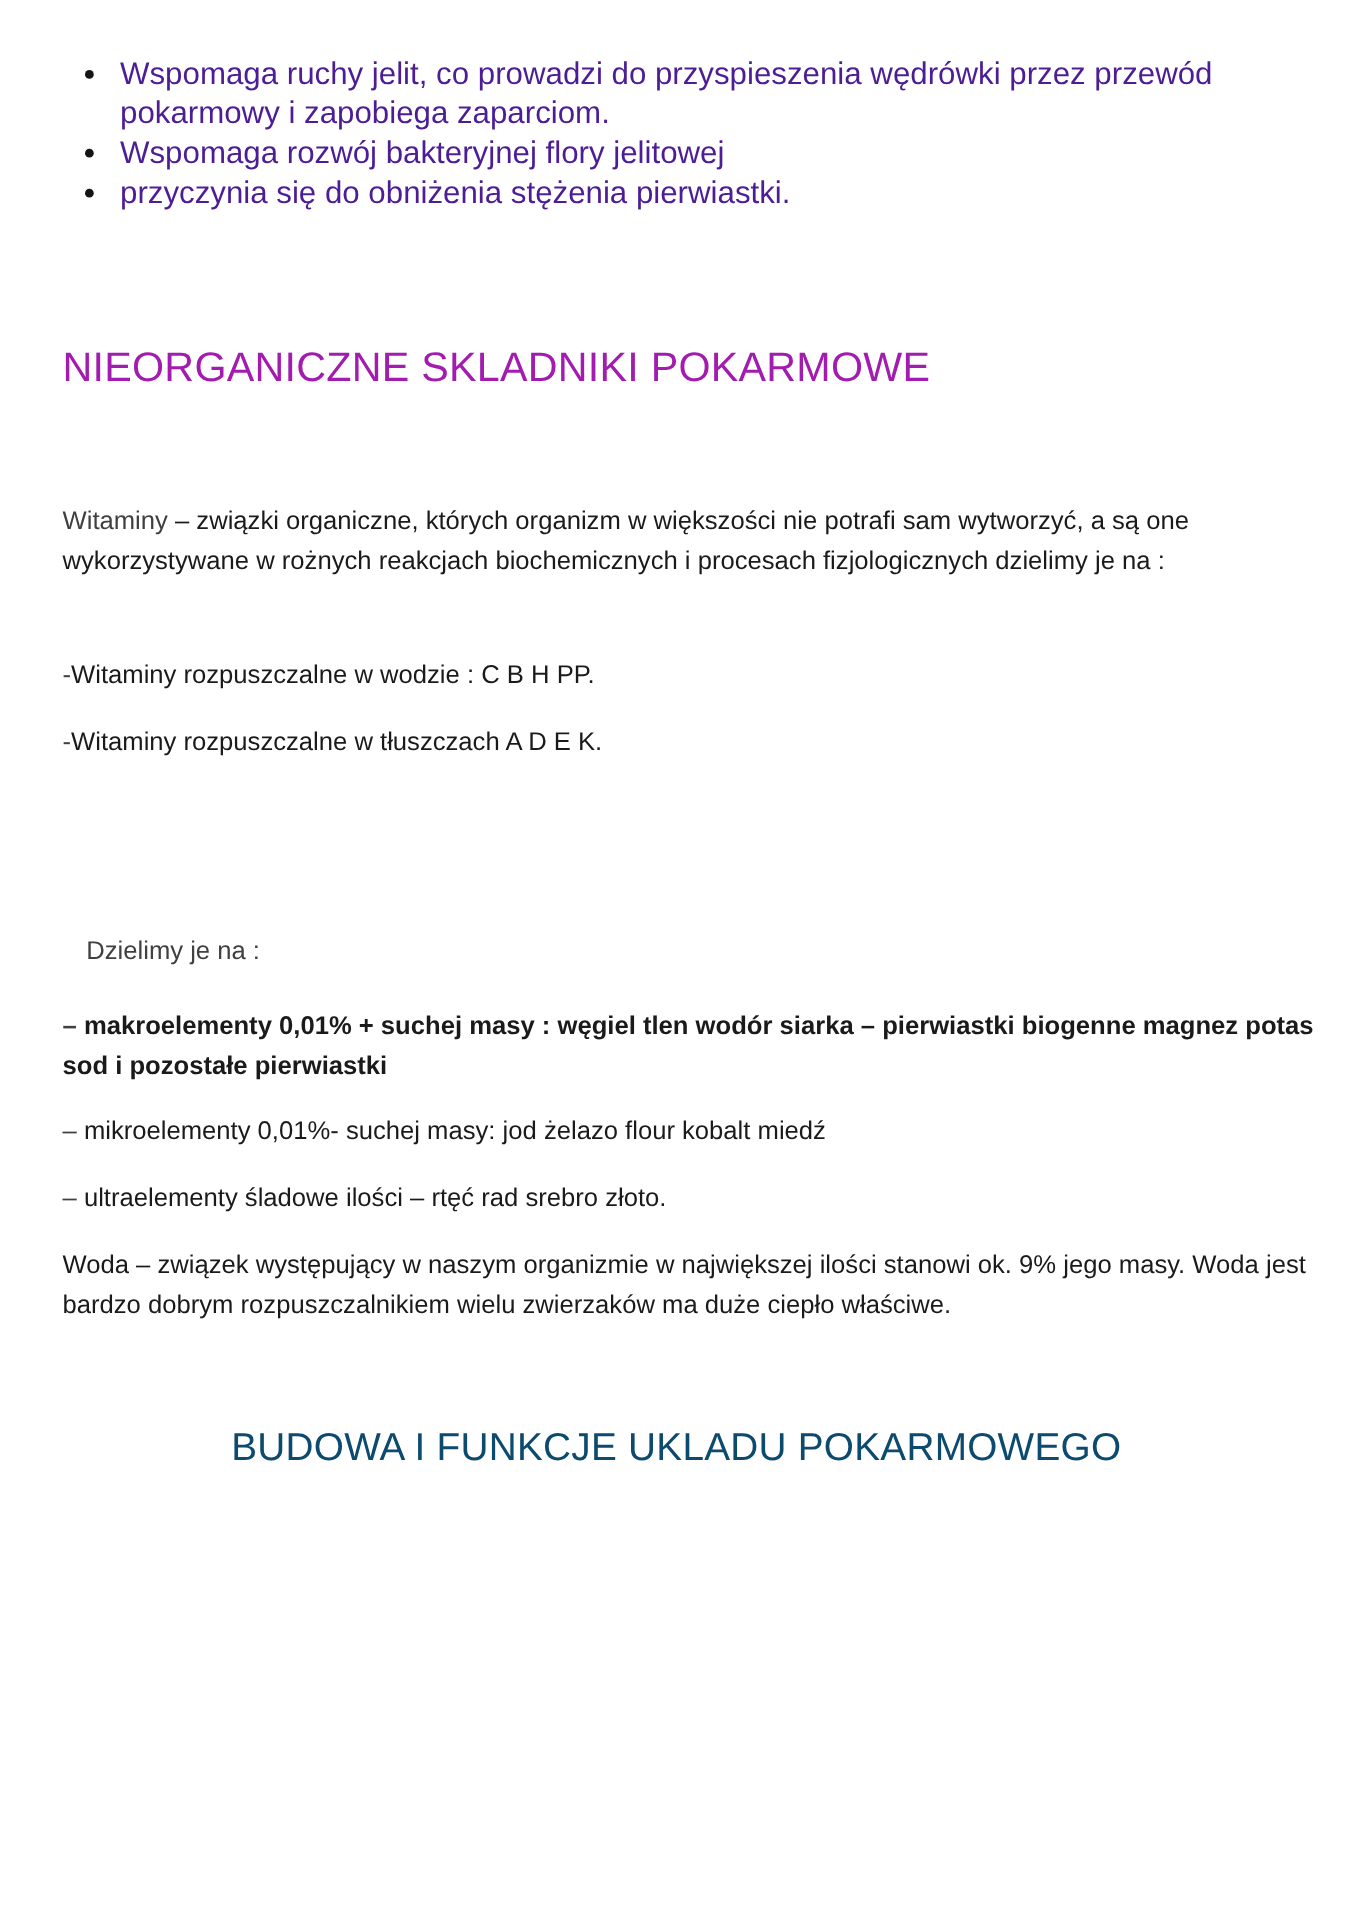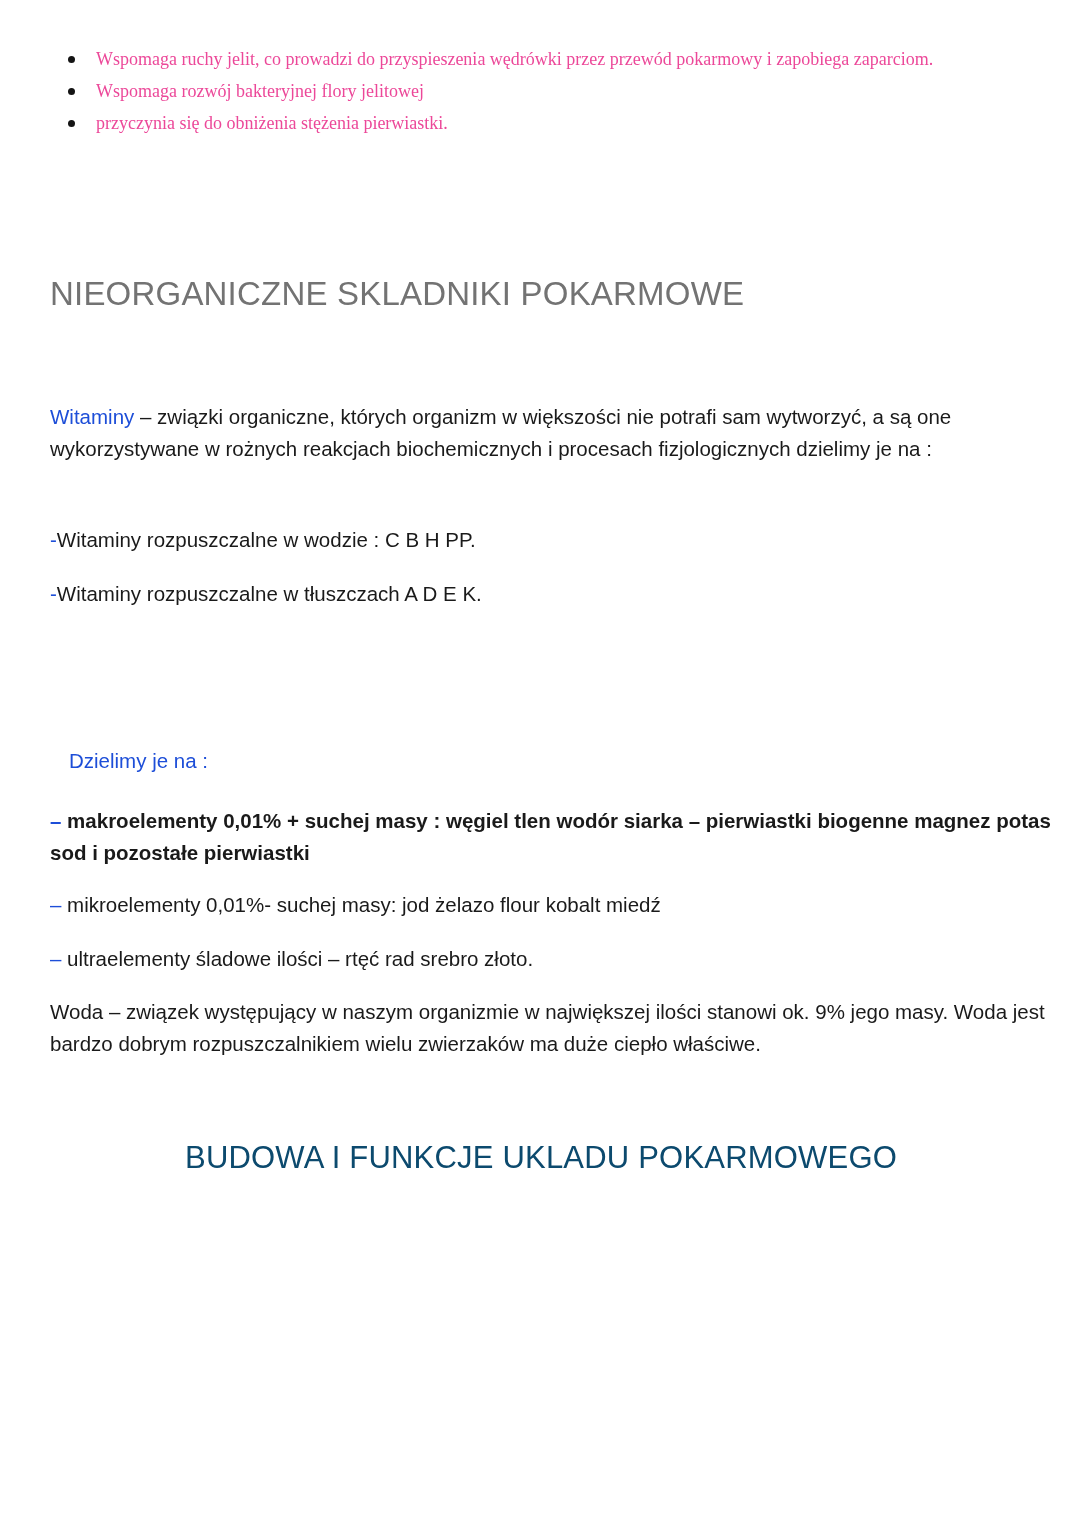--- a/index.html
+++ b/index.html
@@ -31,44 +31,43 @@
     left: 50px;
     top: 44px;
     width: 990px;
     margin: 0;
     padding: 0;
     list-style: none;
   }
   .bullet-item {
     position: relative;
     padding-left: 46px;
-    font-size: 18px;
+    font-size: 25px;
     line-height: 31px;
-    color: #ec4899;
+    color: #4c1d95;
     margin-bottom: 1px;
-    font-family: Liberation Serif, serif;
   }
   .bullet-dot {
     position: absolute;
     left: 18px;
     top: 12px;
     width: 7px;
     height: 7px;
     border-radius: 50%;
     background: #141414;
   }
 
   
   .section-heading {
     position: absolute;
     font-size: 33px;
     line-height: 40px;
     font-weight: 400;
     letter-spacing: 0.2px;
-    color: #737373;
+    color: #a21caf;
     white-space: nowrap;
   }
   #heading-nieorganiczne {
     left: 50px;
     top: 252px;
   }
   #heading-budowa {
     left: 185px;
     top: 1117px;
     font-size: 31px;
@@ -81,21 +80,21 @@
     left: 50px;
     width: 1000px;
     font-size: 20.5px;
     line-height: 32px;
     color: #1a1a1a;
   }
   .para-narrow {
     width: 960px;
   }
   .red {
-    color: #1d4ed8;
+    color: #404040;
   }
 
   #para-witaminy   { top: 380px; width: 1000px; }
   #para-wodzie     { top: 503px; }
   #para-tluszcze   { top: 557px; }
   #para-skladniki  { top: 668px; }
   #para-dzielimy   { top: 724px; margin-left: 19px; }
   #para-makro      { top: 784px; width: 1005px; font-weight: bold; }
   #para-mikro      { top: 868px; }
   #para-ultra      { top: 922px; }

